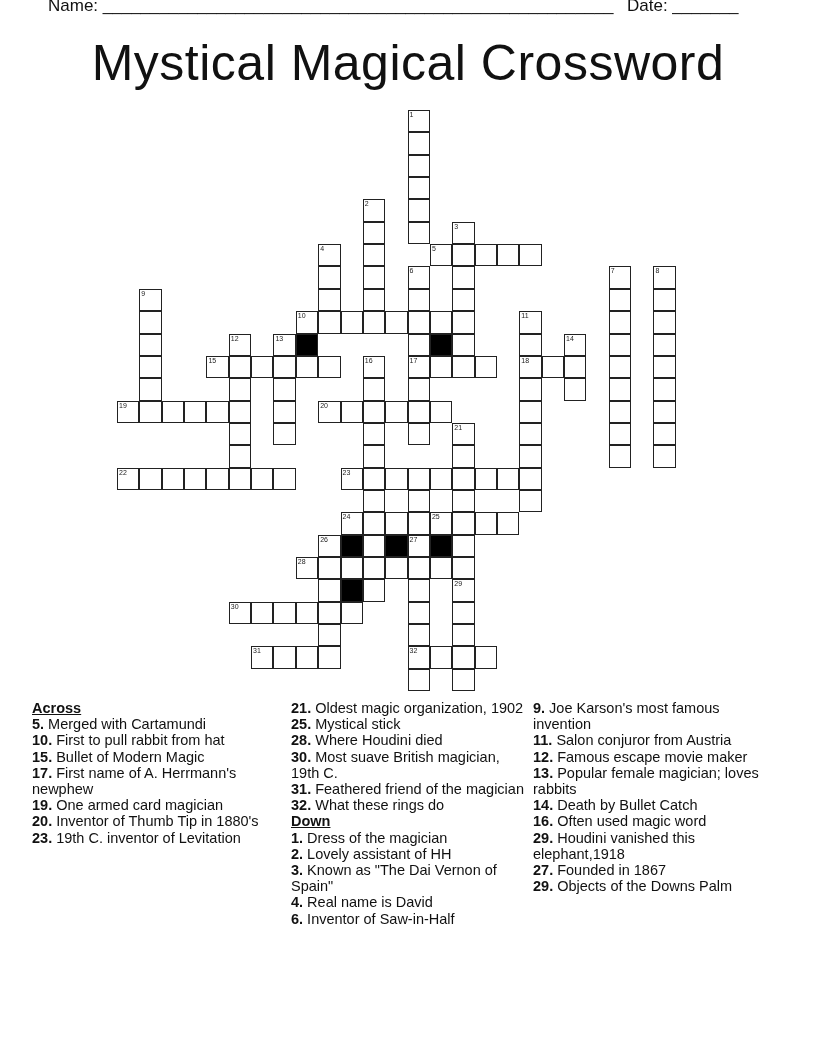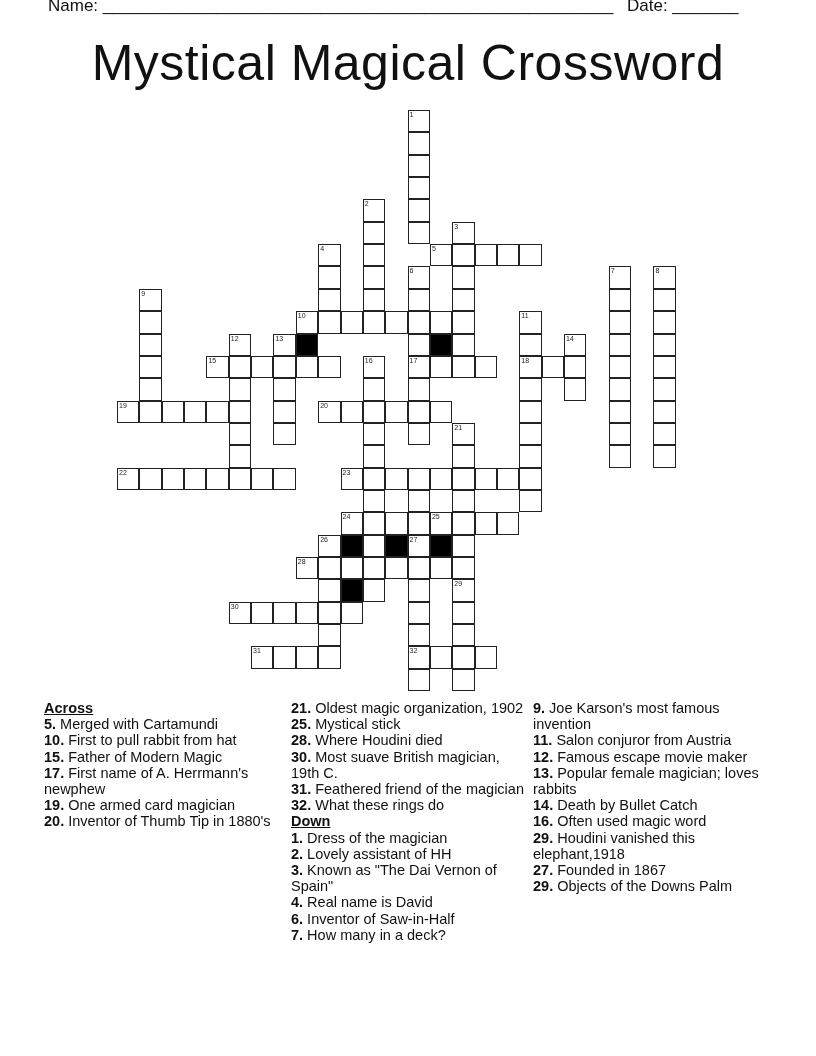--- a/index.html
+++ b/index.html
@@ -262,43 +262,43 @@
     </div>
     <div class="cell" style="left: 273.45px; top: 646.4px;"></div>
     <div class="cell" style="left: 295.8px; top: 646.4px;"></div>
     <div class="cell" style="left: 429.9px; top: 646.4px;"></div>
     <div class="cell" style="left: 474.6px; top: 646.4px;"></div>
     <div class="cell black" style="left: 295.8px; top: 333.5px;"></div>
     <div class="cell black" style="left: 429.9px; top: 333.5px;"></div>
   </div>
 
 <div class="clues">
-  <div class="col" id="col1" style="left:44px;">
+  <div class="col" id="col1" style="left:32px;">
       <div class="clue-head">Across</div>
       <div class="clue"><b>5.</b><span> Merged with Cartamundi</span></div>
       <div class="clue"><b>10.</b><span> First to pull rabbit from hat</span></div>
-      <div class="clue"><b>15.</b><span> Father of Modern Magic</span></div>
+      <div class="clue"><b>15.</b><span> Bullet of Modern Magic</span></div>
       <div class="clue"><b>17.</b><span> First name of A. Herrmann's newphew</span></div>
       <div class="clue"><b>19.</b><span> One armed card magician</span></div>
       <div class="clue"><b>20.</b><span> Inventor of Thumb Tip in 1880's</span></div>
+      <div class="clue"><b>23.</b><span> 19th C. inventor of Levitation</span></div>
     </div>
   <div class="col" id="col2" style="left:291px;">
       <div class="clue"><b>21.</b><span> Oldest magic organization, 1902</span></div>
       <div class="clue"><b>25.</b><span> Mystical stick</span></div>
       <div class="clue"><b>28.</b><span> Where Houdini died</span></div>
       <div class="clue"><b>30.</b><span> Most suave British magician, 19th C.</span></div>
       <div class="clue"><b>31.</b><span> Feathered friend of the magician</span></div>
       <div class="clue"><b>32.</b><span> What these rings do</span></div>
       <div class="clue-head">Down</div>
       <div class="clue"><b>1.</b><span> Dress of the magician</span></div>
       <div class="clue"><b>2.</b><span> Lovely assistant of HH</span></div>
       <div class="clue"><b>3.</b><span> Known as "The Dai Vernon of Spain"</span></div>
       <div class="clue"><b>4.</b><span> Real name is David</span></div>
       <div class="clue"><b>6.</b><span> Inventor of Saw-in-Half</span></div>
-      <div class="clue"><b>7.</b><span> How many in a deck?</span></div>
     </div>
   <div class="col" id="col3" style="left:533px;">
       <div class="clue"><b>9.</b><span> Joe Karson's most famous invention</span></div>
       <div class="clue"><b>11.</b><span> Salon conjuror from Austria</span></div>
       <div class="clue"><b>12.</b><span> Famous escape movie maker</span></div>
       <div class="clue"><b>13.</b><span> Popular female magician; loves rabbits</span></div>
       <div class="clue"><b>14.</b><span> Death by Bullet Catch</span></div>
       <div class="clue"><b>16.</b><span> Often used magic word</span></div>
       <div class="clue"><b>29.</b><span> Houdini vanished this elephant,1918</span></div>
       <div class="clue"><b>27.</b><span> Founded in 1867</span></div>

